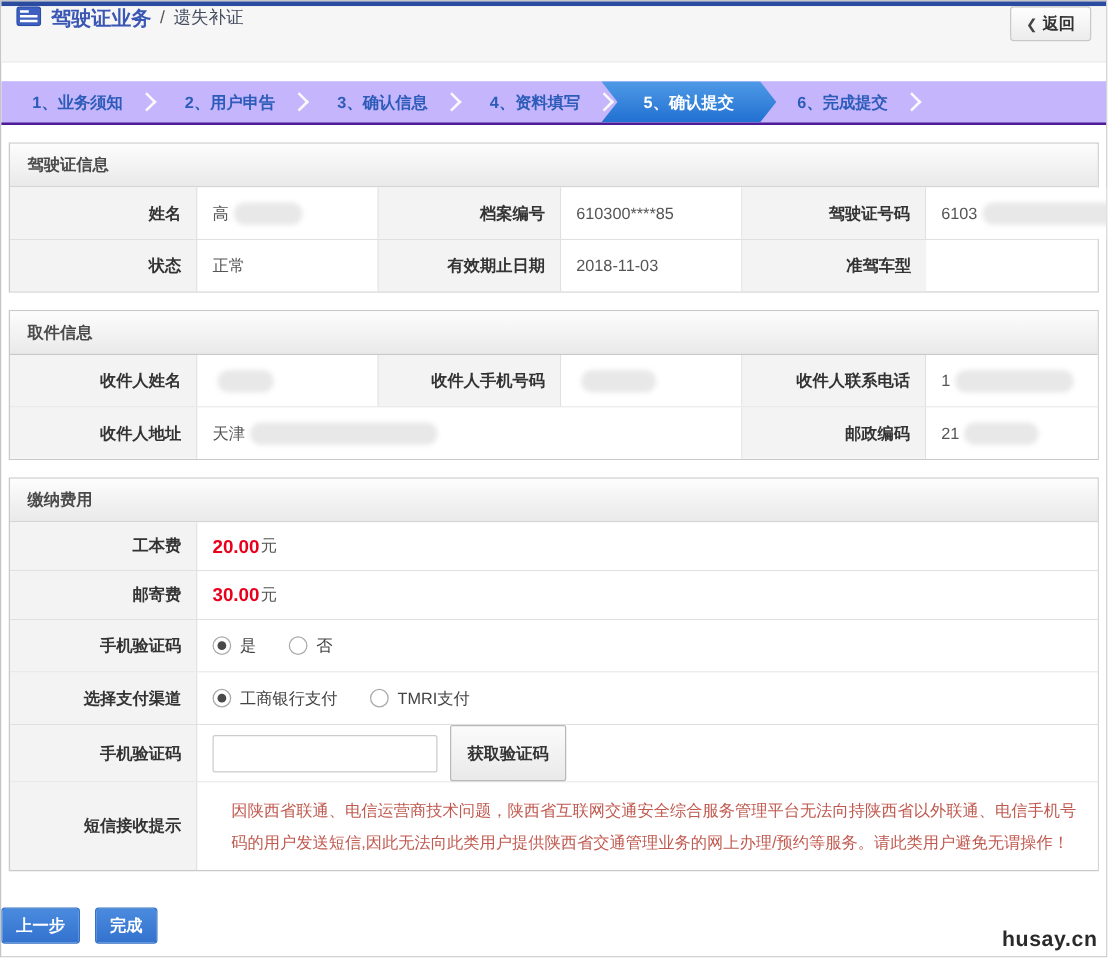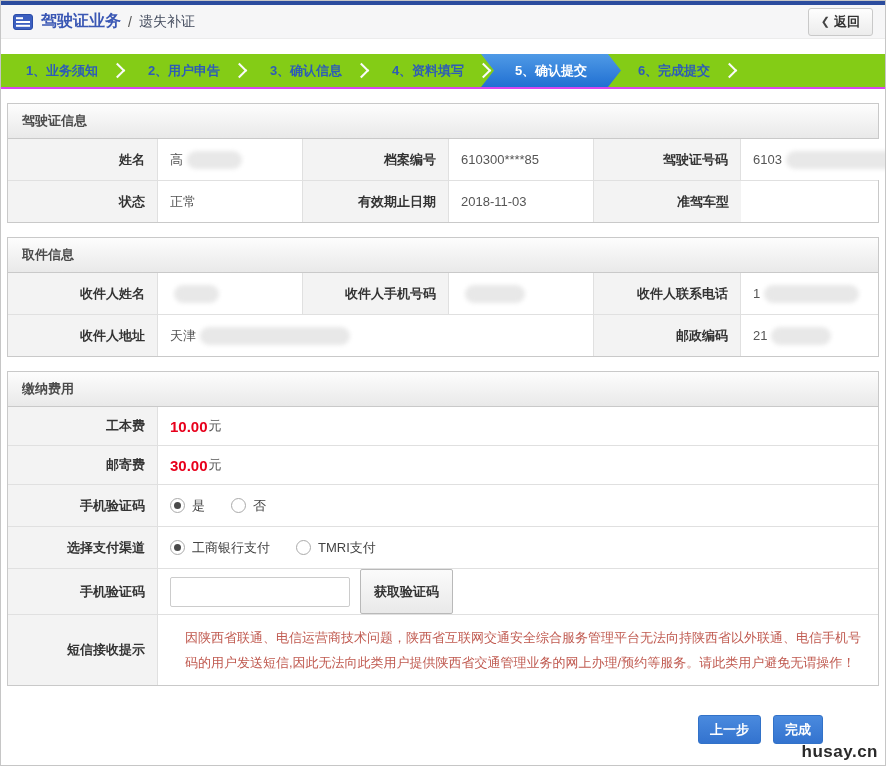--- a/index.html
+++ b/index.html
@@ -3,36 +3,36 @@
 <meta charset="utf-8">
 <style>
   html,body { margin:0; padding:0; background:#fff; }
   body { width:886px; height:766px; overflow:hidden;
          font-family:"Liberation Sans","DejaVu Sans",sans-serif; }
   .page { width:884px; height:764px; border:1px solid #c6c6c6; background:#fff;
           position:relative; overflow:hidden; }
 
   
   .topbar { height:4px; background:#2b4c9e; }
-  .header { height:34px; background:#f6f6f7; border-bottom:1px solid #ececec;
-            display:flex; align-items:center; padding:0 12px; box-sizing:border-box; }
+  .header { height:45px; background:#f6f6f7; border-bottom:1px solid #ececec;
+            display:flex; padding:0 12px; box-sizing:border-box; }
   .hicon  { margin-right:8px; display:flex; }
   .htitle { color:#3a57b4; font-weight:bold; font-size:16px; }
   .hsep   { color:#555; margin:0 7px; font-size:14px; }
   .hsub   { color:#444c5e; font-size:14px; }
   .back-btn { margin-left:auto; height:28px; padding:0 12px;
               background:linear-gradient(#fefefe,#ececec); border:1px solid #c9c9c9;
               border-radius:3px; font-size:13px; color:#333; cursor:pointer;
               display:flex; align-items:center; gap:4px;
               font-family:inherit; font-weight:bold; }
   .back-chevron { font-size:11px; color:#444; font-weight:bold; }
 
   
-  .steps { margin-top:15px; height:33px; background:#84cc16;
-           border-bottom:2px solid #d946ef; display:flex;text-align:right; }
+  .steps { margin-top:15px; height:33px; background:#c4b5fd;
+           border-bottom:2px solid #4c1d95; display:flex;text-align:right; }
   .step { flex:0 0 122px; position:relative; display:flex; align-items:center;
           justify-content:center; color:#2d5cb8; font-size:13px; font-weight:bold;
           cursor:pointer; }
   .step:not(.active)::after { content:""; position:absolute; right:0; top:11px;
           width:9px; height:9px; border-top:2px solid #fafafa;
           border-right:2px solid #fafafa; transform:rotate(45deg); }
   .step.active { flex:0 0 140px; margin:0 -8px; z-index:2; color:#fff;
           background:linear-gradient(#4f9ae6,#2170d2);
           clip-path:polygon(0 0, calc(100% - 13px) 0, 100% 50%,
                             calc(100% - 13px) 100%, 0 100%, 13px 50%); }
@@ -77,21 +77,21 @@
   .code-btn { height:45px; margin-left:10px; padding:0 13px;
            background:linear-gradient(#fbfbfb,#e9e9e9); border:1px solid #b9b9b9;
            border-radius:2px; font-size:13px; font-weight:bold; color:#333;
            cursor:pointer; font-family:inherit; }
 
   .row.sms { min-height:70px; }
   .sms-val { padding:9px 14px 9px 12px; }
   .sms-text { color:#c05a50; font-size:13px; line-height:25px; display:block;margin-left:15px; }
 
   
-  .footer { display:flex; justify-content:flex-end; gap:12px; padding:29px 62px 0 0; }
+  .footer { display:flex; justify-content:flex-start; gap:12px; padding:29px 62px 0 0; }
   .btn-blue { height:29px; padding:0 11px; background:linear-gradient(#4a8ade,#3373cf);
            border:1px solid #3272c8; border-radius:3px; color:#fff; font-size:13px;
            font-weight:bold; cursor:pointer; font-family:inherit; }
   .watermark { position:absolute; right:7px; bottom:3px; font-size:17px; font-weight:bold;
            color:#2a2a2a; letter-spacing:0.5px;
            text-shadow:-1px -1px 0 #fff, 1px -1px 0 #fff, -1px 1px 0 #fff,
                         1px 1px 0 #fff, 2px 2px 2px rgba(255,255,255,.7); }
 </style>
 </head>
 <body>
@@ -198,21 +198,21 @@
         <span class="blur b60"></span>
       </div>
     </div>
   </div>
 
   <div class="section">
     <div class="sec-h">缴纳费用</div>
     <div class="row fee">
       <div class="cell lab c1">工本费</div>
       <div class="cell val cfull">
-        <span class="fee-num">10.00</span>
+        <span class="fee-num">20.00</span>
         <span class="fee-unit">元</span>
       </div>
     </div>
     <div class="row fee">
       <div class="cell lab c1">邮寄费</div>
       <div class="cell val cfull">
         <span class="fee-num">30.00</span>
         <span class="fee-unit">元</span>
       </div>
     </div>

